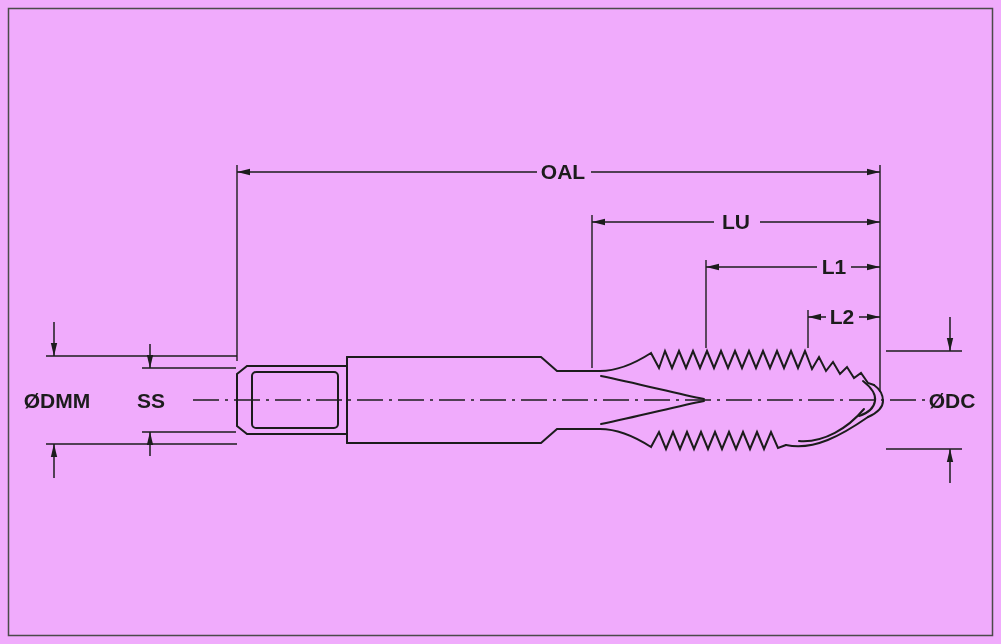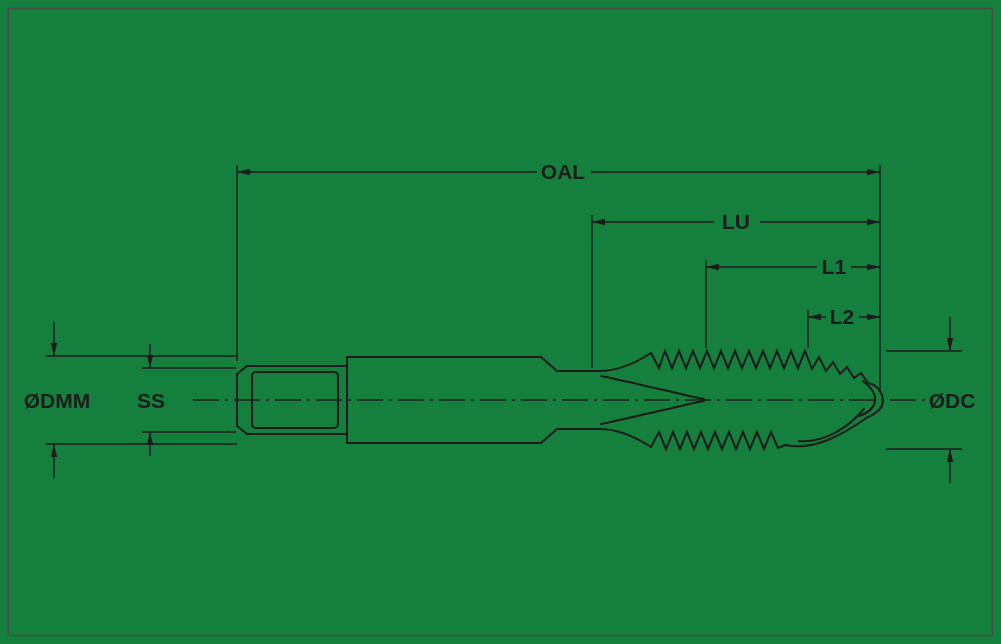--- a/index.html
+++ b/index.html
@@ -1,16 +1,16 @@
 <!DOCTYPE html>
 <html><head>
 <meta charset="utf-8">
 <style>
   html,body{margin:0;padding:0;background:#fff;}
-  .stage{position:relative;width:1001px;height:644px;background:#15803d;overflow:hidden;}
+  .stage{position:relative;width:1001px;height:644px;background:#f0abfc;overflow:hidden;}
   svg{display:block;}
   .part{stroke:#1c1c1c;stroke-width:2;fill:none;stroke-linecap:round;}
   .dim{stroke:#1c1c1c;stroke-width:1.5;fill:none;}
   .ext{stroke:#1c1c1c;stroke-width:1.4;fill:none;}
   .cl{stroke:#1c1c1c;stroke-width:1.3;fill:none;stroke-dasharray:26 6 3 6;}
   .lbl{font-family:"Liberation Sans", sans-serif;font-weight:bold;font-size:21px;fill:#1c1c1c;text-anchor:middle;}
   .frame{fill:none;stroke:#4a4a4a;stroke-width:1.5;}
 </style>
 </head>
 <body>

